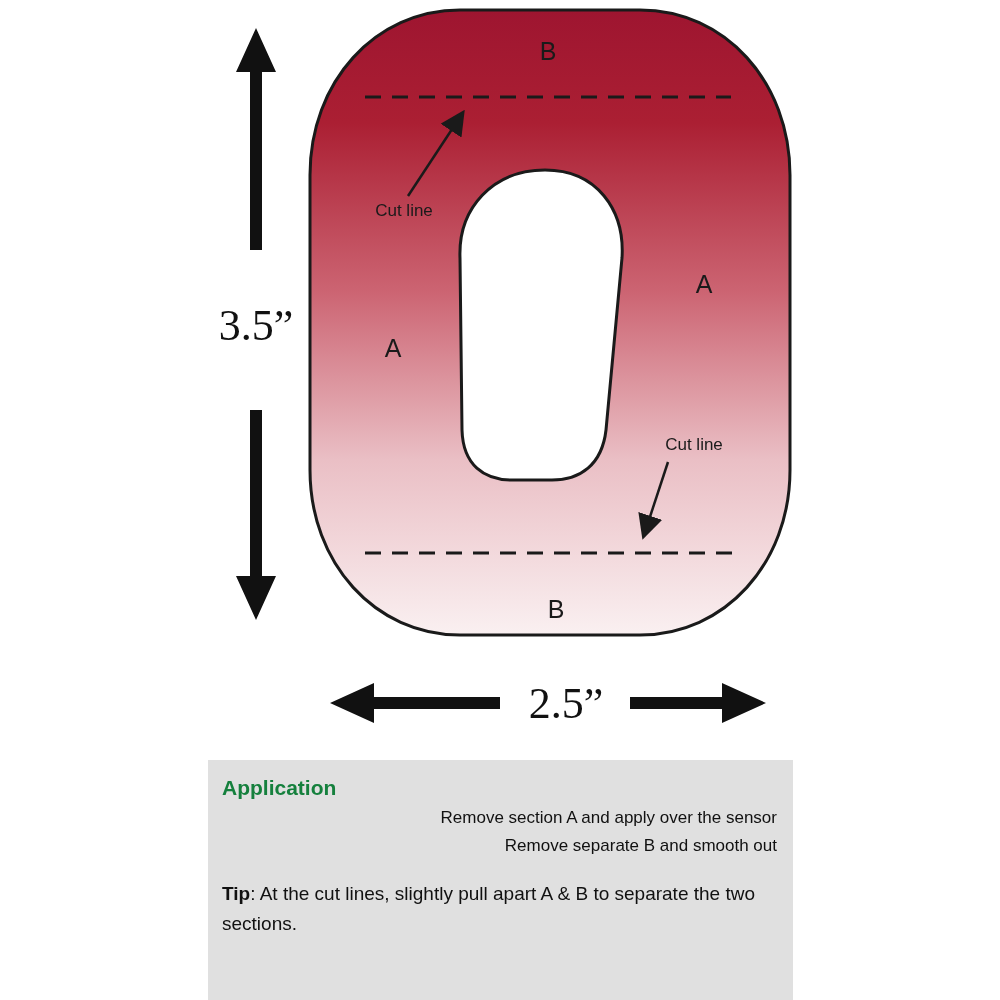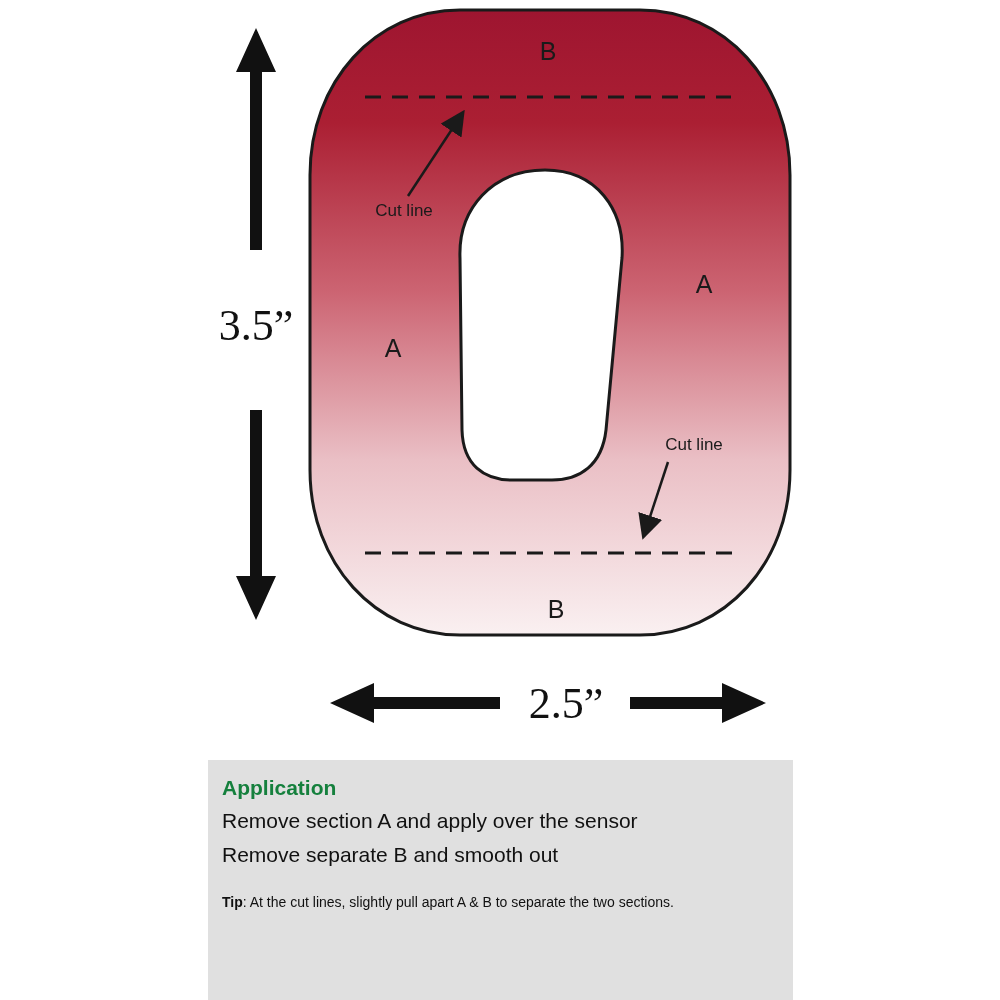--- a/index.html
+++ b/index.html
@@ -52,30 +52,31 @@
     padding: 14px 16px 10px 14px;
   }
   .callout-title {
     font-size: 21px;
     font-weight: bold;
     color: #15803d;
     line-height: 1.35;
     margin: 0 0 2px 0;
   }
   .callout-line {
-    font-size: 21px;
+    font-size: 17px;
     color: #111111;
     line-height: 1.62;
     margin: 0;
+    text-align: right;
   }
   .callout-gap {
     height: 20px;
   }
   .tip-line {
-    font-size: 14px;
+    font-size: 19px;
     color: #111111;
     line-height: 1.55;
     margin: 0;
   }
   .tip-strong {
     font-weight: bold;
   }
 </style>
 </head>
 <body>

